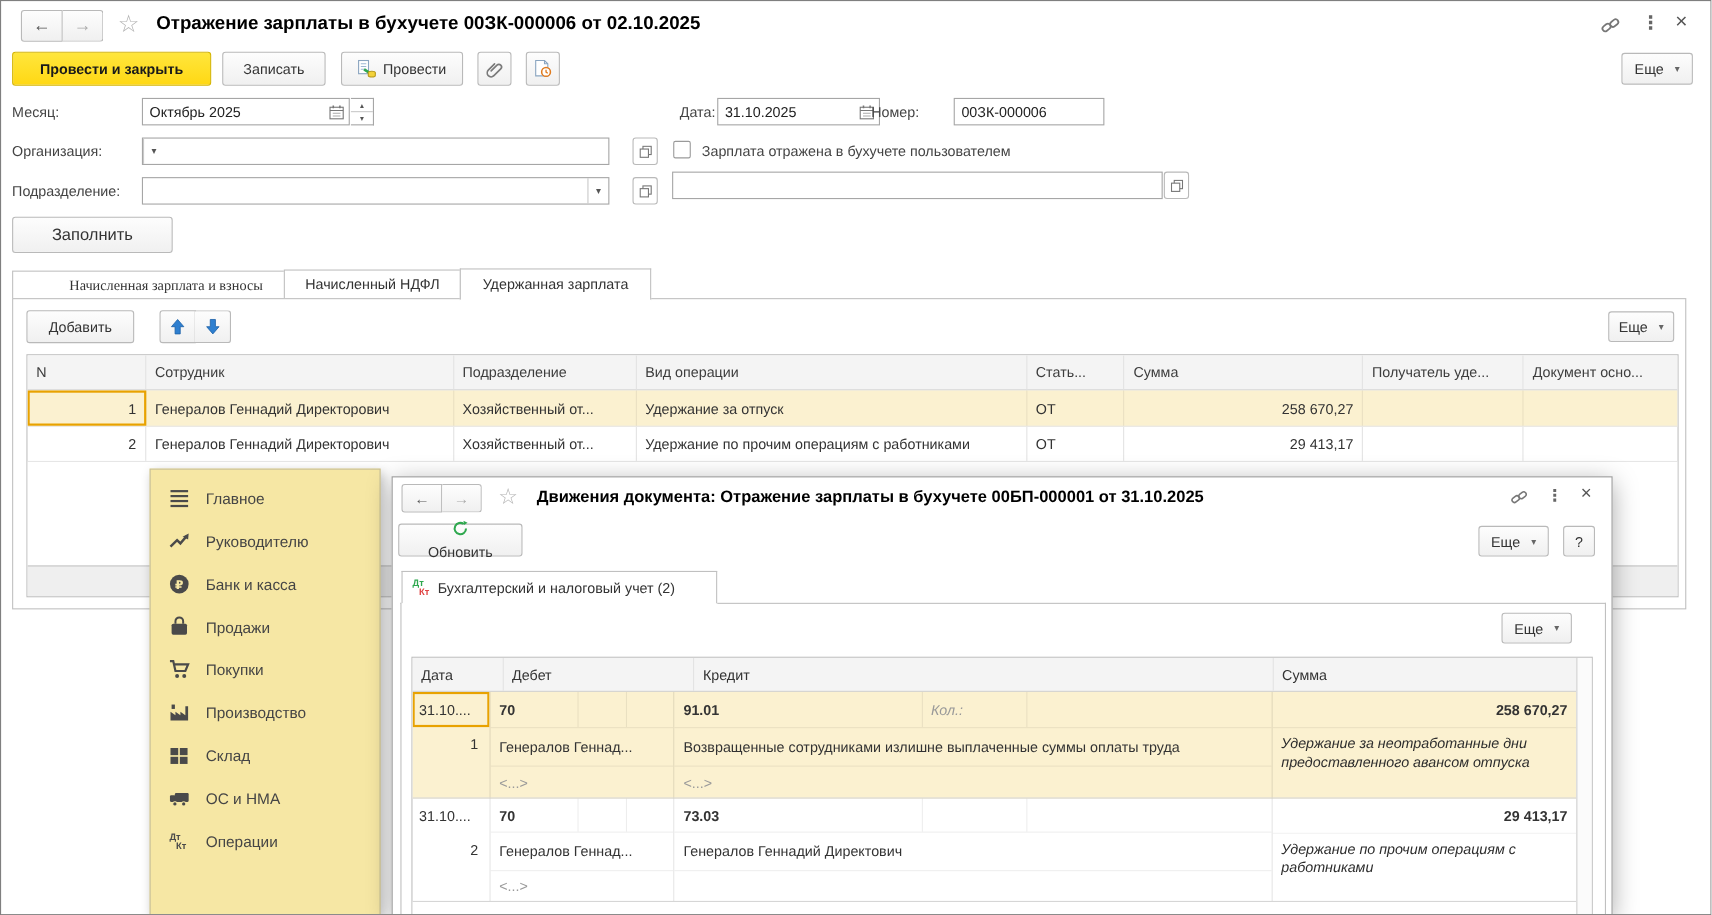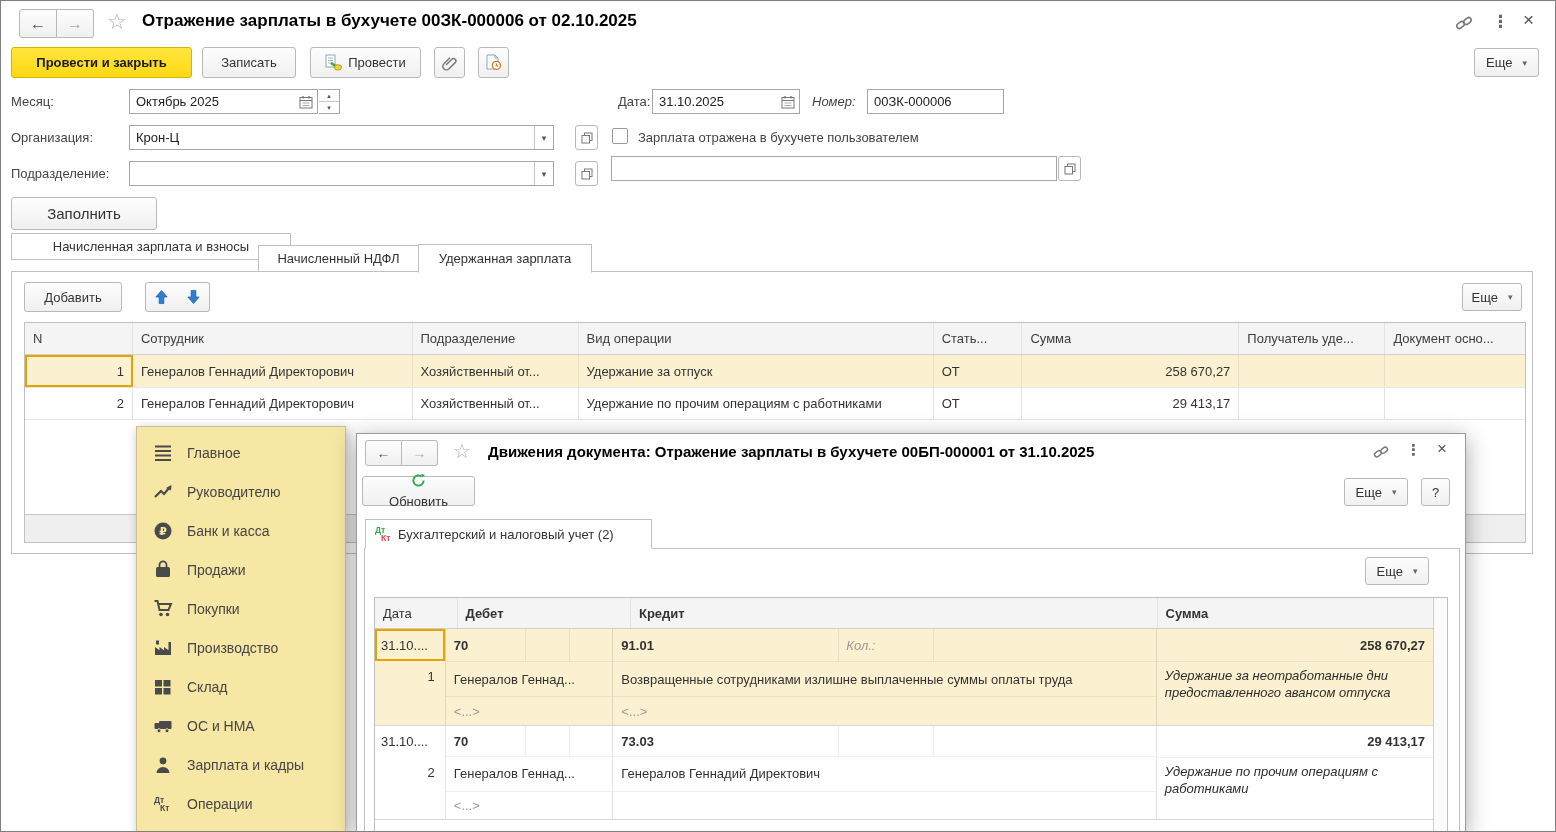--- a/index.html
+++ b/index.html
@@ -46,21 +46,21 @@
   .dtkt{position:relative;width:20px;height:18px;display:inline-block;font-weight:bold;font-size:8.5px;line-height:1;}
   .dtkt i{font-style:normal;position:absolute;}
   .dtkt .dt{left:1px;top:1px;}
   .dtkt .kt{left:7px;top:9px;}
   
   .modal{background:#fff;border:1px solid #9a9a9a;box-shadow:0 5px 22px rgba(0,0,0,0.35);}
   
   .mgrid{display:flex;border:1px solid #C0C0C0;background:#fff;overflow:hidden;}
   .mmain{display:flex;flex-direction:column;}
   .mhead{display:flex;background:#F4F4F4;border-bottom:1px solid #CFCFCF;height:30px;}
-  .mhead .c{font-weight:bold;}
+  .mhead .c{font-weight:normal;}
   .mhead .c.first{font-weight:normal;}
   .mscroll{width:14px;background:#FBFBFB;border-left:1px solid #D0D0D0;}
   .mrow{display:flex;border-bottom:1px solid #D6D6D6;}
   .mrow.yellow{background:#FBF1D0;}
   .mcol{display:flex;flex-direction:column;border-right:1px solid rgba(0,0,0,0.1);overflow:hidden;}
   .mline1{display:flex;align-items:center;height:32px;}
   .acct{font-weight:bold;padding:0 8px;display:flex;align-items:center;height:100%;}
   .subcell{height:100%;border-left:1px solid rgba(0,0,0,0.07);display:flex;align-items:center;padding:0 7px;}
   .qtylbl{color:#999;font-style:italic;}
   .manal{height:34px;border-top:1px solid rgba(0,0,0,0.06);display:flex;align-items:center;padding:0 8px;white-space:nowrap;overflow:hidden;}
@@ -167,28 +167,27 @@
         <svg width="14" height="14" viewBox="0 0 14 14">
             <rect x="1" y="2.5" width="12" height="10.5" fill="#fff" stroke="#777"></rect>
             <line x1="1" y1="5.5" x2="13" y2="5.5" stroke="#777"></line>
             <line x1="4" y1="1" x2="4" y2="3.5" stroke="#777" stroke-width="1.4"></line>
             <line x1="10" y1="1" x2="10" y2="3.5" stroke="#777" stroke-width="1.4"></line>
             <line x1="3.5" y1="8" x2="10.5" y2="8" stroke="#aaa"></line>
             <line x1="3.5" y1="10.5" x2="10.5" y2="10.5" stroke="#aaa"></line>
           </svg>
       </span>
     </div>
-    <div class="r lbl" style="left:811px;top:93px;font-style:italic;">Номер:</div>
+    <div class="r lbl" style="left:791px;top:93px;">Номер:</div>
     <div class="r inputwrap" style="left:866px;top:88px;width:137px;">
       <input value="00ЗК-000006" style="">
     </div>
 
     <div class="r lbl" style="left:10px;top:129px;">Организация:</div>
     <div class="r inputwrap" style="left:128px;top:124px;width:425px;">
-      <input value="Крон-Ц" style="">
       <span class="combo-caret" style="font-size:9px;">▾</span>
     </div>
     <div class="r btn" style="left:574px;top:124px;width:23px;height:25px;background:#fff;">
       <svg width="12" height="12" viewBox="0 0 12 12">
           <rect x="3.5" y="1" width="7.5" height="7.5" fill="none" stroke="#777"></rect>
           <rect x="1" y="3.5" width="7.5" height="7.5" fill="#fff" stroke="#777"></rect>
         </svg>
     </div>
     <div class="r chk" style="left:611px;top:127px;"></div>
     <div class="r lbl" style="left:637px;top:129px;">Зарплата отражена в бухучете пользователем</div>
@@ -211,21 +210,21 @@
       <svg width="12" height="12" viewBox="0 0 12 12">
           <rect x="3.5" y="1" width="7.5" height="7.5" fill="none" stroke="#777"></rect>
           <rect x="1" y="3.5" width="7.5" height="7.5" fill="#fff" stroke="#777"></rect>
         </svg>
     </div>
 
     <div class="r btn" style="left:10px;top:196px;width:146px;height:33px;font-size:15px;">
         <span>Заполнить</span>
       </div>
 
-    <div class="r tab" style="left:10px;top:232px;width:280px;height:27px;">
+    <div class="r tab" style="left:10px;top:245px;width:280px;height:27px;font-family:Liberation Serif, serif;">
         <span>Начисленная зарплата и взносы</span>
       </div>
     <div class="r tab" style="left:257px;top:244px;width:161px;height:27px;">
         <span>Начисленный НДФЛ</span>
       </div>
     <div class="r tab active" style="left:417px;top:243px;width:174px;height:29px;">
         <span>Удержанная зарплата</span>
       </div>
 
     <div class="r panel" style="left:10px;top:270px;width:1522px;height:283px;">
@@ -346,27 +345,20 @@
     <div class="sitem">
       <svg width="20" height="17" viewBox="0 0 20 17">
           <rect x="1.5" y="6" width="5" height="6" rx="1" fill="#4a4a4a"></rect>
           <rect x="6" y="4" width="12.5" height="8" rx="1" fill="#4a4a4a"></rect>
           <circle cx="6" cy="13.8" r="2" fill="#4a4a4a" stroke="#F6E7A4"></circle>
           <circle cx="14" cy="13.8" r="2" fill="#4a4a4a" stroke="#F6E7A4"></circle>
         </svg>
       <span>ОС и НМА</span>
     </div>
     <div class="sitem">
-      <svg width="20" height="18" viewBox="0 0 20 18">
-          <circle cx="10" cy="5" r="3.4" fill="#4a4a4a"></circle>
-          <path d="M3.5 17 a6.5 6 0 0 1 13 0 Z" fill="#4a4a4a"></path>
-        </svg>
-      <span>Зарплата и кадры</span>
-    </div>
-    <div class="sitem">
       <span class="dtkt" style="color:#4a4a4a;">
           <i class="dt">Дт</i>
           <i class="kt">Кт</i>
         </span>
       <span>Операции</span>
     </div>
   </div>
 
   <div class="r modal" style="left:355px;top:432px;width:1110px;height:400px;">
 

